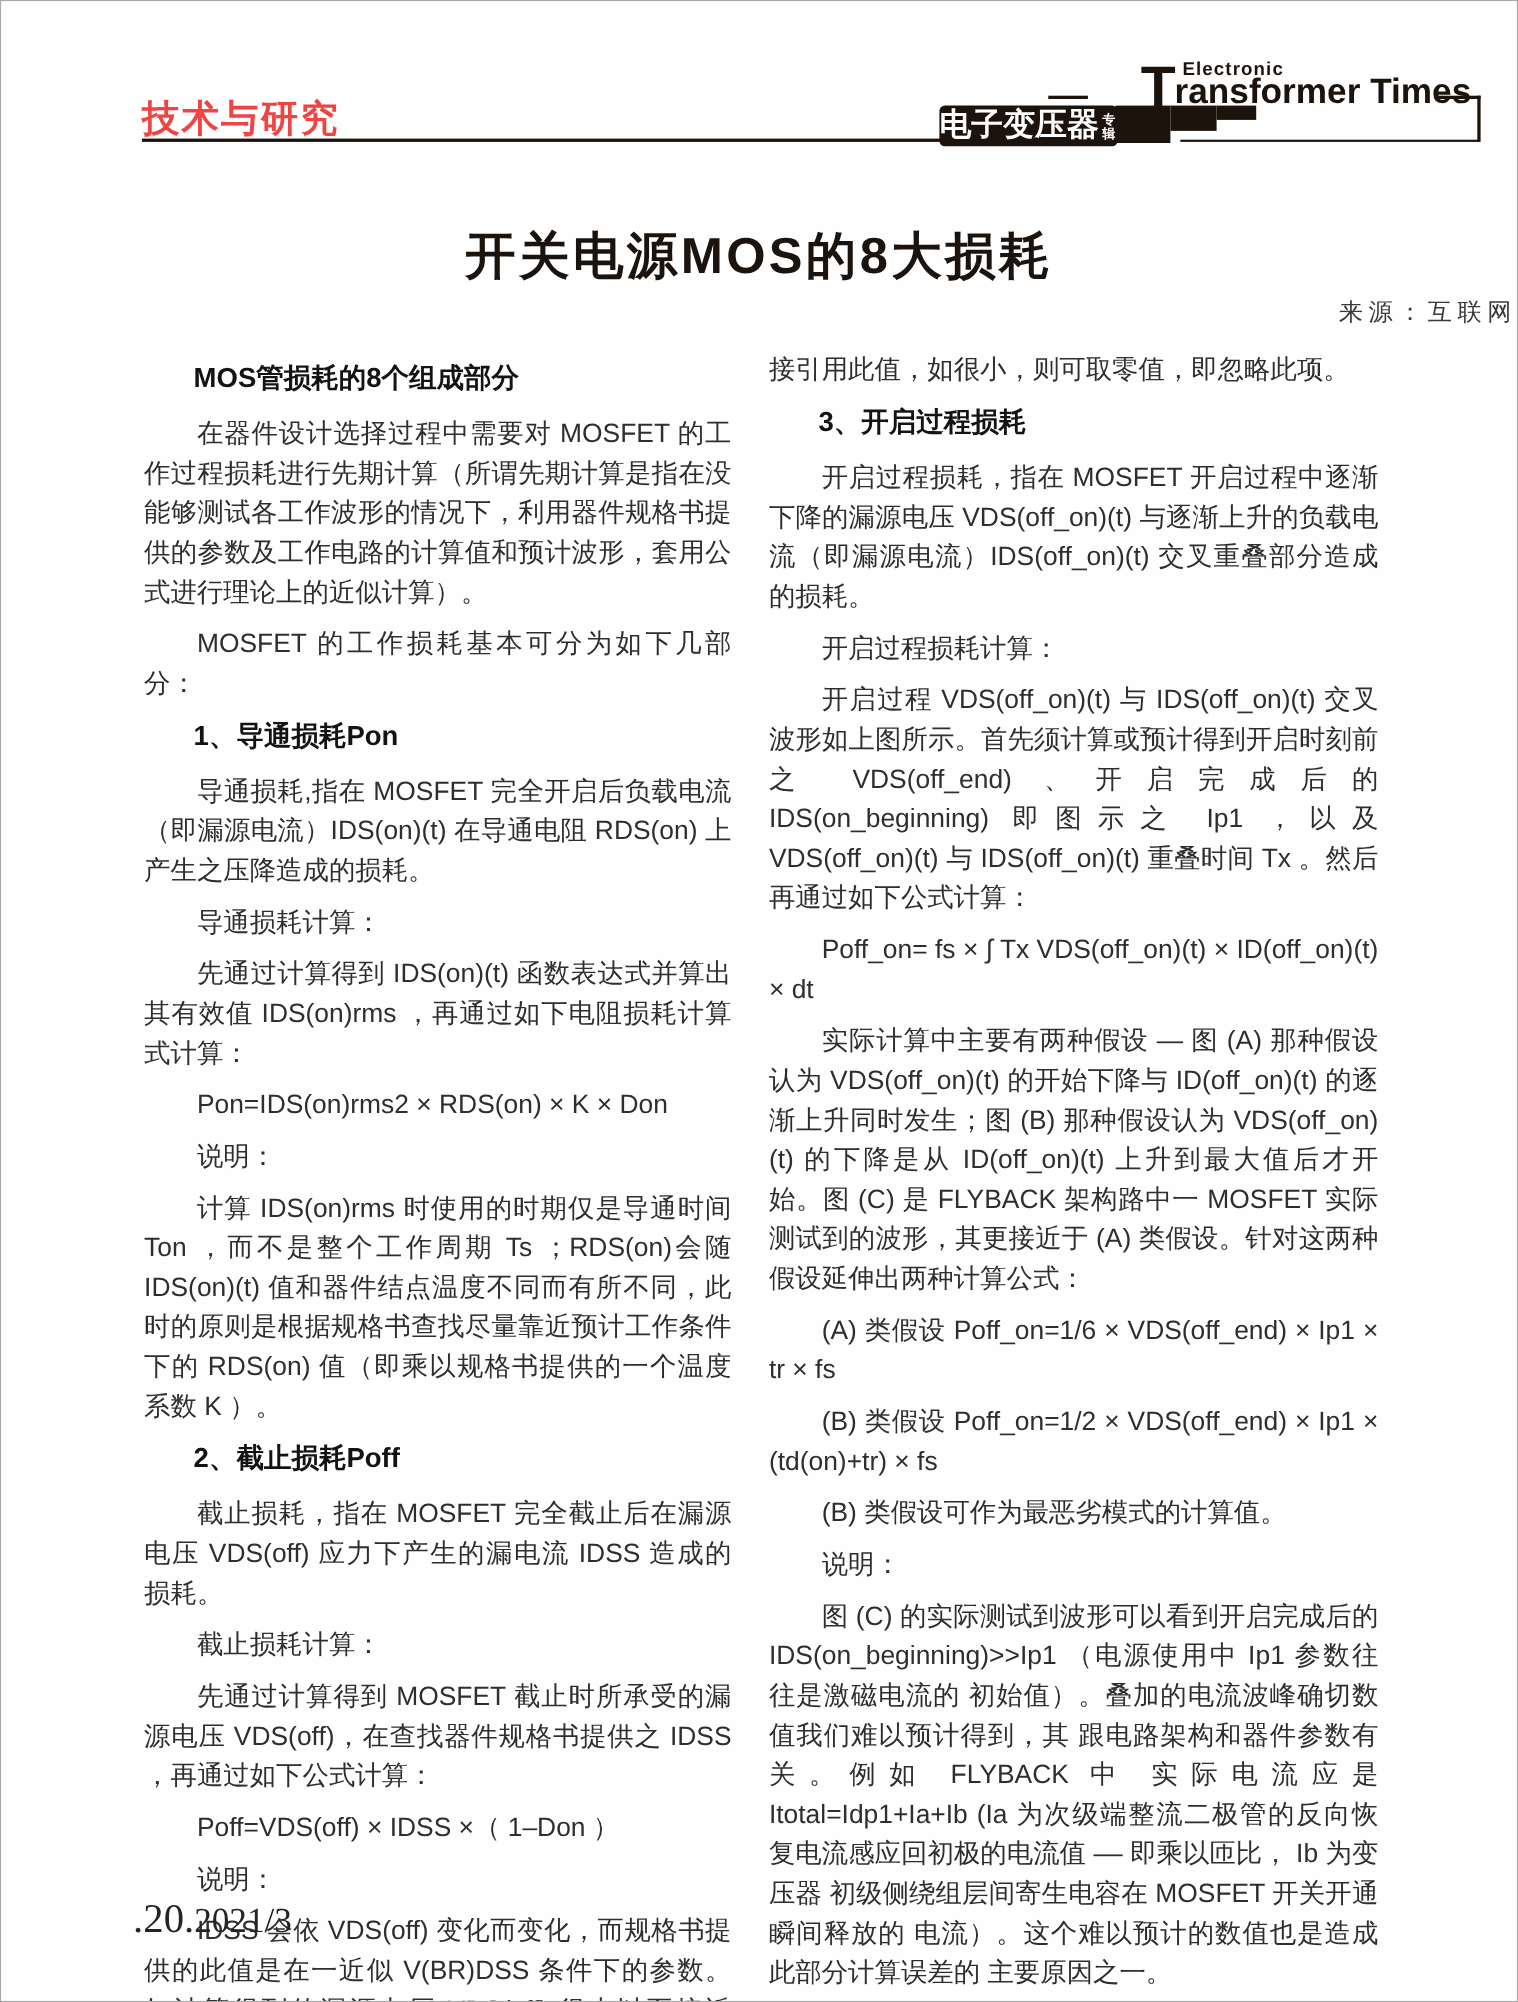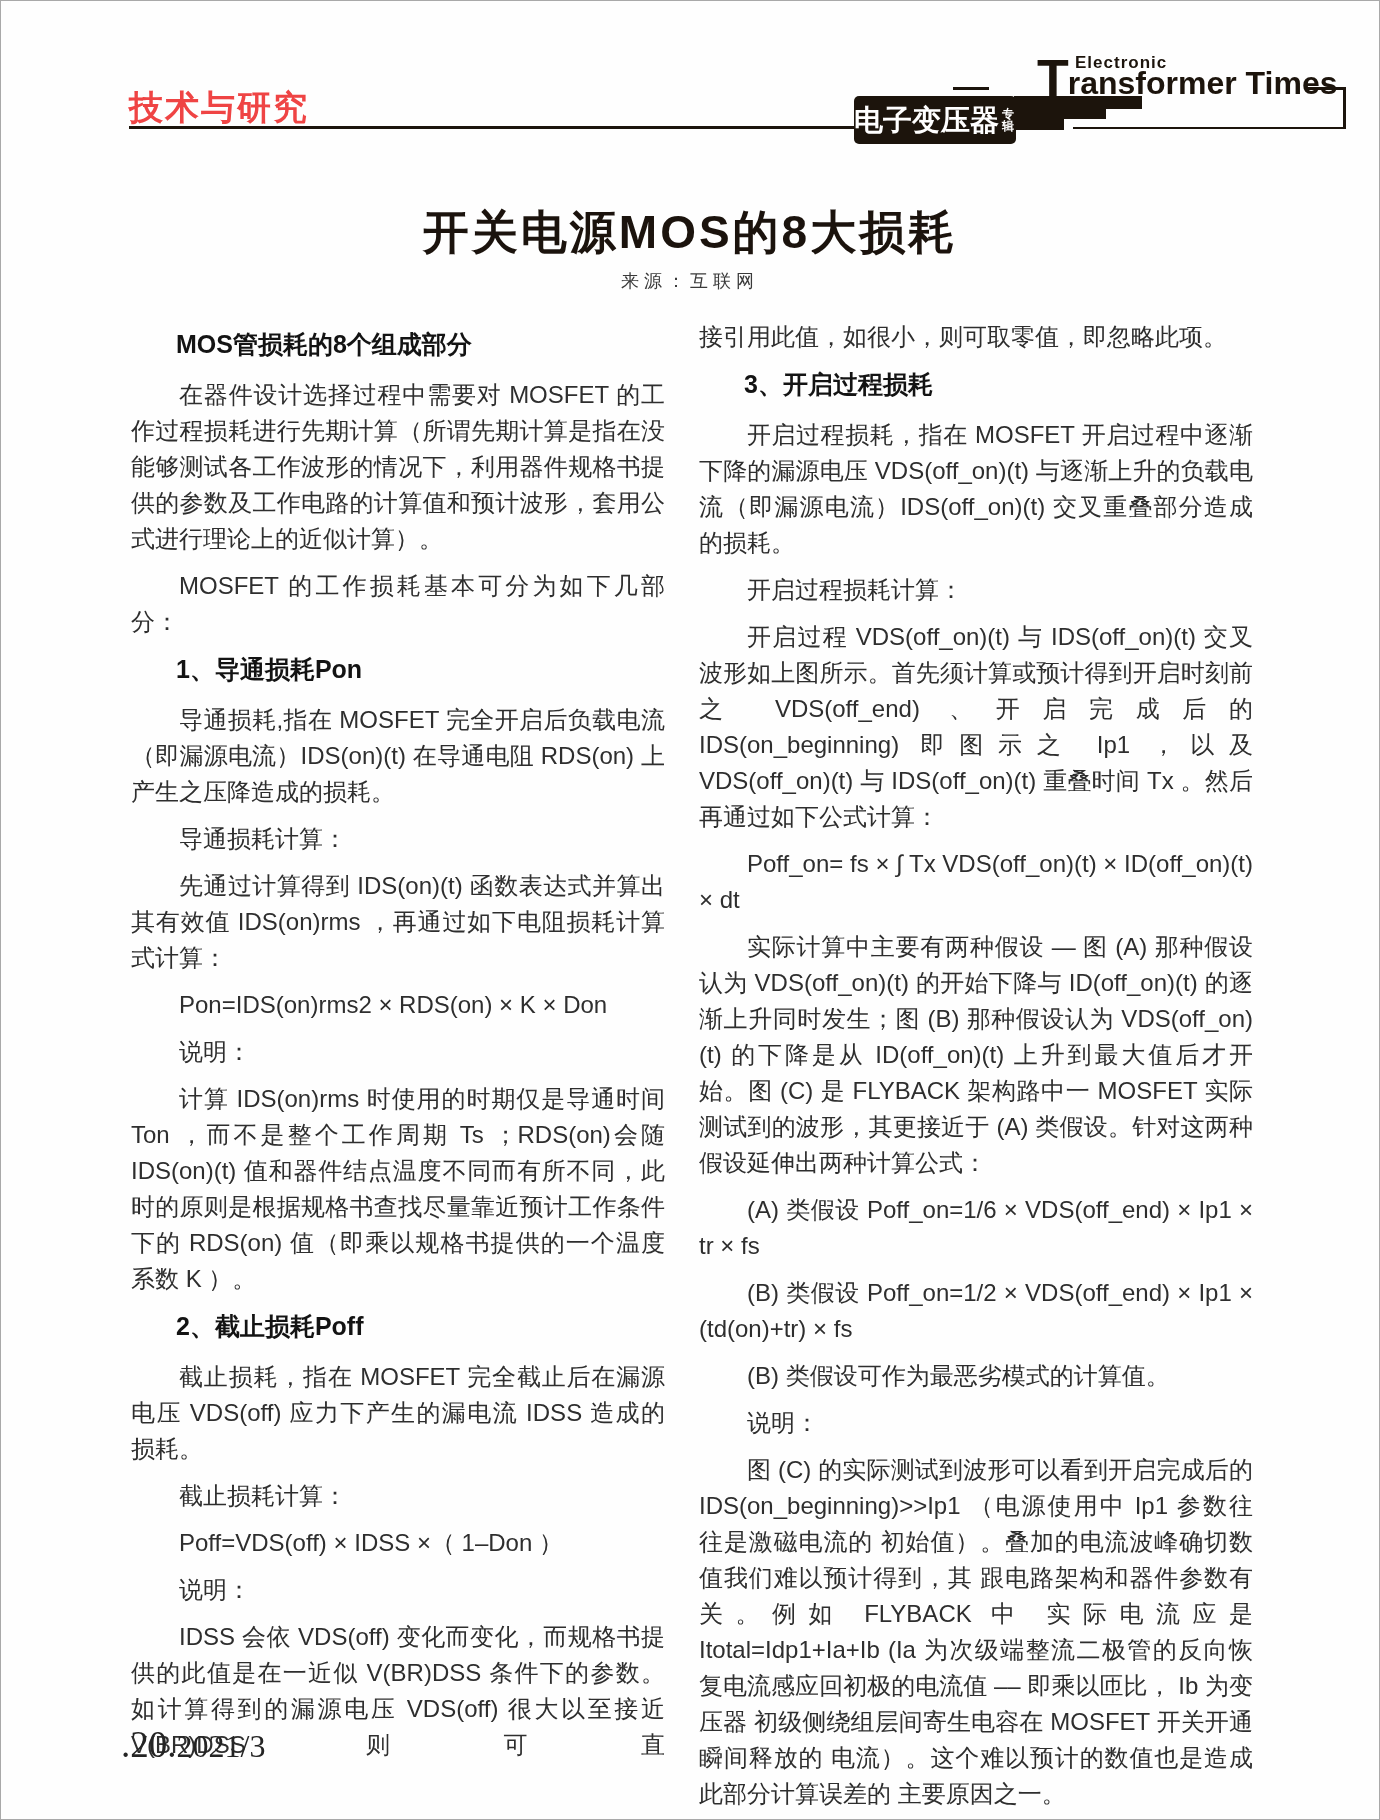--- a/index.html
+++ b/index.html
@@ -14,32 +14,32 @@
   .rule-left{position:absolute;left:128px;top:125px;width:727px;height:3px;background:#1c140c;}
   .rule-right{position:absolute;left:1072px;top:126px;width:272px;height:2px;background:#1c140c;}
   .bracket-v{position:absolute;left:1342px;top:86px;width:3px;height:42px;background:#1c140c;}
   .dash-left{position:absolute;left:952px;top:86px;width:36px;height:3px;background:#1c140c;}
   .dash-right{position:absolute;left:1305px;top:86px;width:40px;height:3px;background:#1c140c;}
   .ett{position:absolute;left:1036px;top:52px;color:#1c140c;white-space:nowrap;}
   .ett .electronic{display:block;font-size:17px;font-weight:bold;letter-spacing:1px;margin-left:38px;margin-bottom:-8px;}
   .ett .tt-line{font-size:32px;font-weight:bold;letter-spacing:0px;}
   .ett .big-t{font-size:52px;font-weight:bold;line-height:0;vertical-align:-2px;letter-spacing:-1px;}
   .logo-box{
-    position:absolute;left:853px;top:95px;width:162px;height:48px;background:#1c140c;border-radius:5px;
+    position:absolute;left:853px;top:95px;width:162px;height:37px;background:#1c140c;border-radius:5px;
     display:flex;align-items:center;justify-content:center;gap:3px;
   }
   .logo-main{color:#fff;font-size:29px;font-weight:bold;letter-spacing:0px;line-height:1;}
   .logo-sub{color:#fff;font-size:12px;font-weight:bold;line-height:12px;width:14px;word-break:break-all;}
   .stair{position:absolute;background:#1c140c;}
   .stair.s1{left:1013px;top:95px;width:50px;height:34px;}
   .stair.s2{left:1063px;top:95px;width:42px;height:23px;}
   .stair.s3{left:1105px;top:95px;width:36px;height:13px;}
   
   .article-title{position:absolute;left:0;right:0;top:170px;text-align:center;font-size:46px;font-weight:bold;color:#1b130d;letter-spacing:3px;}
-  .article-source{position:absolute;left:0;right:0;top:268px;text-align:center;font-size:18px;color:#3a3a3a;letter-spacing:5px;}
+  .article-source{position:absolute;left:0;right:0;top:268px;text-align:right;font-size:22px;color:#3a3a3a;letter-spacing:5px;}
   
   .col{position:absolute;top:318px;}
   .col-left{left:130px;width:534px;}
   .col-right{left:698px;width:554px;}
   .p{font-size:24px;line-height:36px;text-align:justify;text-indent:2em;margin:0 0 11px 0;}
   .h{font-size:25px;line-height:36px;font-weight:bold;color:#131313;text-indent:1.8em;margin:7px 0 15px 0;}
   .noind{text-indent:0;}
   .jfull{text-align-last:justify;}
   
   .footer{position:absolute;left:120px;top:1722px;font-family:"Liberation Serif","DejaVu Serif",serif;color:#242424;white-space:nowrap;}
@@ -81,20 +81,21 @@
     <p class="h">1、导通损耗Pon</p>
     <p class="p">导通损耗,指在 MOSFET 完全开启后负载电流（即漏源电流）IDS(on)(t) 在导通电阻 RDS(on) 上产生之压降造成的损耗。</p>
     <p class="p">导通损耗计算：</p>
     <p class="p">先通过计算得到 IDS(on)(t) 函数表达式并算出其有效值 IDS(on)rms ，再通过如下电阻损耗计算式计算：</p>
     <p class="p">Pon=IDS(on)rms2 × RDS(on) × K × Don</p>
     <p class="p">说明：</p>
     <p class="p">计算 IDS(on)rms 时使用的时期仅是导通时间 Ton ，而不是整个工作周期 Ts ；RDS(on)会随 IDS(on)(t) 值和器件结点温度不同而有所不同，此时的原则是根据规格书查找尽量靠近预计工作条件下的 RDS(on) 值（即乘以规格书提供的一个温度系数 K ）。</p>
     <p class="h">2、截止损耗Poff</p>
     <p class="p">截止损耗，指在 MOSFET 完全截止后在漏源电压 VDS(off) 应力下产生的漏电流 IDSS 造成的损耗。</p>
     <p class="p">截止损耗计算：</p>
+    <p class="p">先通过计算得到 MOSFET 截止时所承受的漏源电压 VDS(off)，在查找器件规格书提供之 IDSS ，再通过如下公式计算：</p>
     <p class="p">Poff=VDS(off) × IDSS ×（ 1–Don ）</p>
     <p class="p">说明：</p>
     <p class="p jfull">IDSS 会依 VDS(off) 变化而变化，而规格书提供的此值是在一近似 V(BR)DSS 条件下的参数。如计算得到的漏源电压 VDS(off) 很大以至接近 V(BR)DSS 则可直</p>
   </div>
 
   <div class="col col-right">
     <p class="p noind">接引用此值，如很小，则可取零值，即忽略此项。</p>
     <p class="h">3、开启过程损耗</p>
     <p class="p">开启过程损耗，指在 MOSFET 开启过程中逐渐下降的漏源电压 VDS(off_on)(t) 与逐渐上升的负载电流（即漏源电流）IDS(off_on)(t) 交叉重叠部分造成的损耗。</p>
     <p class="p">开启过程损耗计算：</p>

